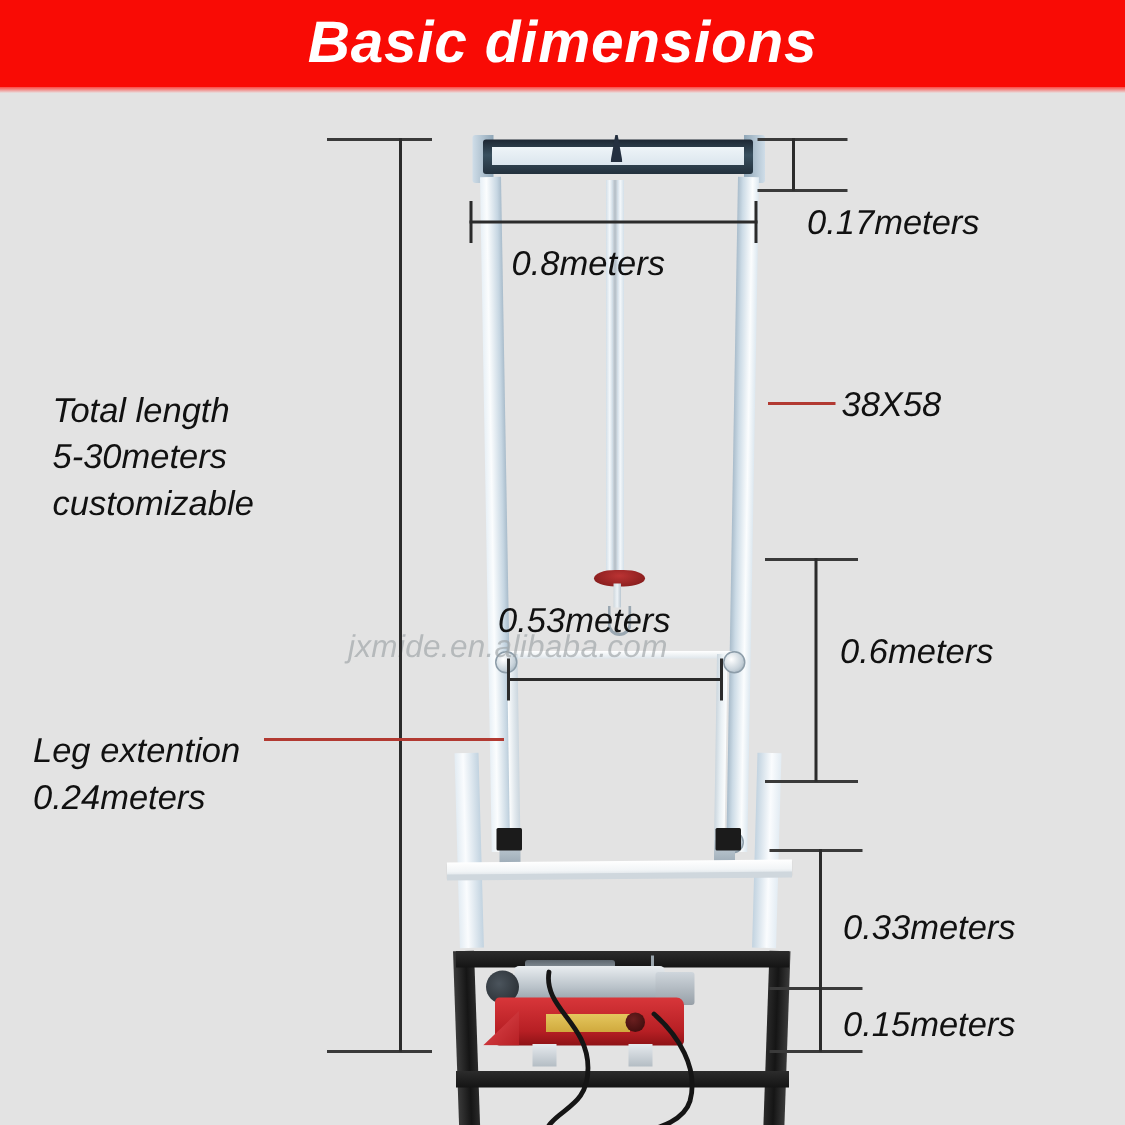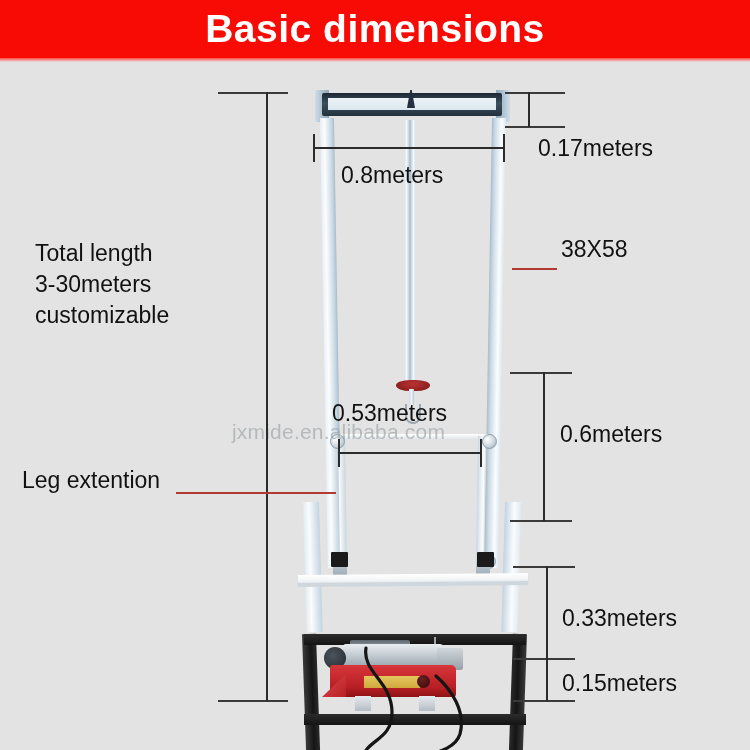--- a/index.html
+++ b/index.html
@@ -2,21 +2,21 @@
 <html><head>
 <meta charset="utf-8">
 <style>
   html,body{margin:0;padding:0;}
   body{
     width:750px;height:750px;overflow:hidden;
     background:#e3e3e3;
     font-family:"Liberation Sans", sans-serif;
     position:relative;
   }
-  #stage{position:absolute;inset:0;width:750px;height:748px;background:#c2410c;}
+  #stage{position:absolute;inset:0;width:750px;height:748px;background:#c2410c;font-style:italic;}
 
   
   .banner{
     position:absolute;left:0;top:0;width:750px;height:58px;
     background:#f90b05;
     display:flex;align-items:center;justify-content:center;
   }
   .banner-title{
     color:#ffffff;font-size:39px;font-weight:bold;letter-spacing:.5px;
     line-height:1;transform:translateY(-1px);
@@ -239,21 +239,21 @@
   .dh{height:2px;}
   .dv{width:2px;}
   .tick{position:absolute;background:#2b2b2b;}
   .tick-v{width:2px;}
 
   .ext{position:absolute;background:#3a3a3a;height:1.5px;}
 
   .lbl{
     position:absolute;color:#111111;font-size:23px;line-height:1.22;white-space:nowrap;
   }
-  .lbl.block{white-space:normal;}
+  .lbl.block{white-space:normal;margin-top:20px;}
 
   .redline{position:absolute;height:2px;background:#b23a32;}
 
   .watermark{
     position:absolute;left:232px;top:358px;width:290px;
     font-size:21px;color:#9aa0a3;opacity:.62;letter-spacing:.2px;
     white-space:nowrap;
   }
 </style>
 </head>
@@ -338,21 +338,21 @@
       <div class="dline dv" style="left:528px;top:30px;height:35px;"></div>
       <div class="lbl" style="left:538px;top:86px;transform:translateY(-50%);text-align:center;">0.17meters</div>
 
       <div class="dline dh" style="left:313px;top:85px;width:192px;"></div>
       <div class="tick tick-v" style="left:313px;top:72px;height:28px;"></div>
       <div class="tick tick-v" style="left:503px;top:72px;height:28px;"></div>
       <div class="lbl" style="left:341px;top:99px;">0.8meters</div>
 
       <div class="lbl block" style="left:35px;top:176px;line-height:1.34;">
         <div>Total length</div>
-        <div>3-30meters</div>
+        <div>5-30meters</div>
         <div>customizable</div>
       </div>
 
       <div class="redline" style="left:512px;top:206px;width:45px;"></div>
       <div class="lbl block" style="left:561px;top:172px;line-height:1.34;text-align:right;">
         <div>38X58</div>
       </div>
 
       <div class="ext" style="left:510px;top:310px;width:62px;"></div>
       <div class="ext" style="left:510px;top:458px;width:62px;"></div>
@@ -360,20 +360,21 @@
       <div class="lbl" style="left:560px;top:372px;transform:translateY(-50%);">0.6meters</div>
 
       <div class="lbl" style="left:332px;top:337px;text-align:right;">0.53meters</div>
       <div class="dline dh" style="left:338px;top:390px;width:144px;"></div>
       <div class="tick tick-v" style="left:338px;top:377px;height:28px;"></div>
       <div class="tick tick-v" style="left:480px;top:377px;height:28px;"></div>
 
       <div class="redline" style="left:176px;top:430px;width:160px;"></div>
       <div class="lbl block" style="left:22px;top:403px;line-height:1.34;">
         <div>Leg extention</div>
+        <div>0.24meters</div>
       </div>
 
       <div class="ext" style="left:513px;top:504px;width:62px;"></div>
       <div class="dline dv" style="left:546px;top:504px;height:92px;"></div>
       <div class="lbl" style="left:562px;top:556px;transform:translateY(-50%);">0.33meters</div>
 
       <div class="ext" style="left:513px;top:596px;width:62px;"></div>
       <div class="ext" style="left:513px;top:638px;width:62px;"></div>
       <div class="dline dv" style="left:546px;top:596px;height:43px;"></div>
       <div class="lbl" style="left:562px;top:621px;transform:translateY(-50%);">0.15meters</div>

